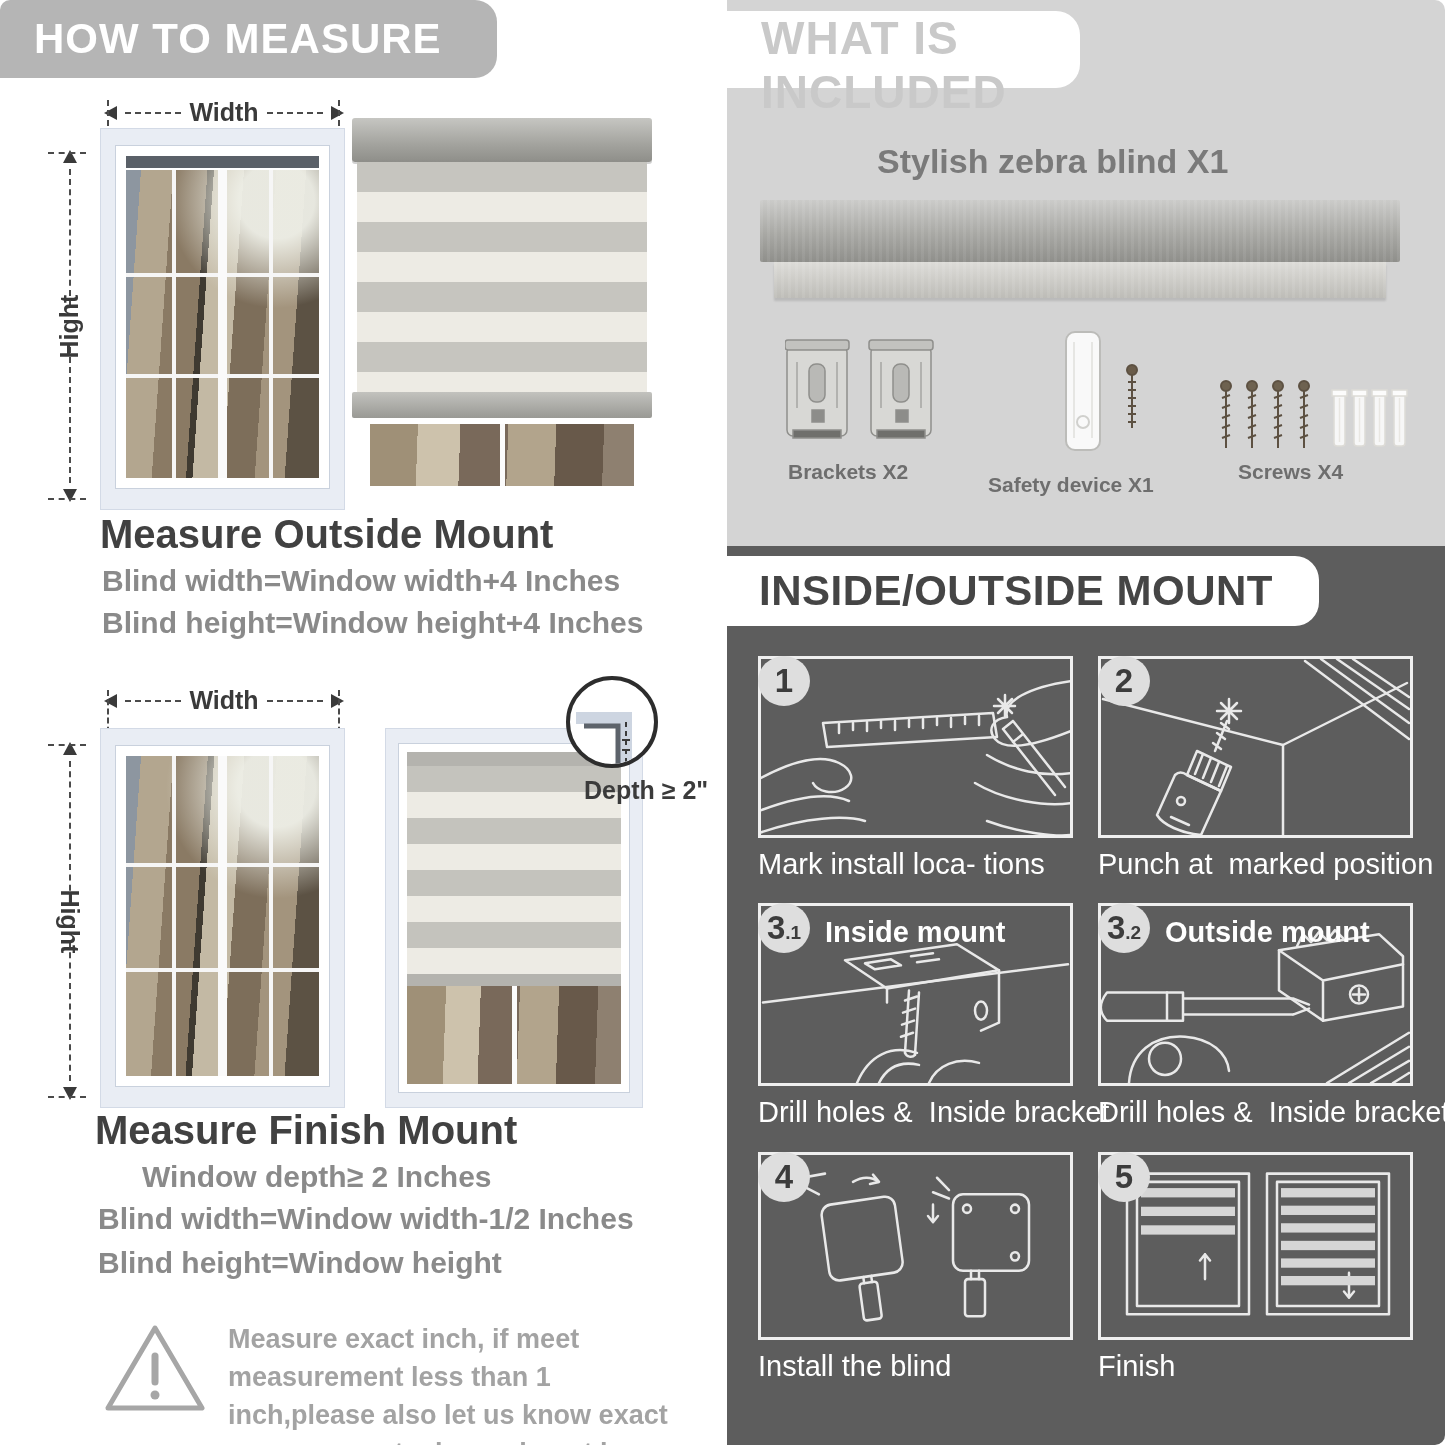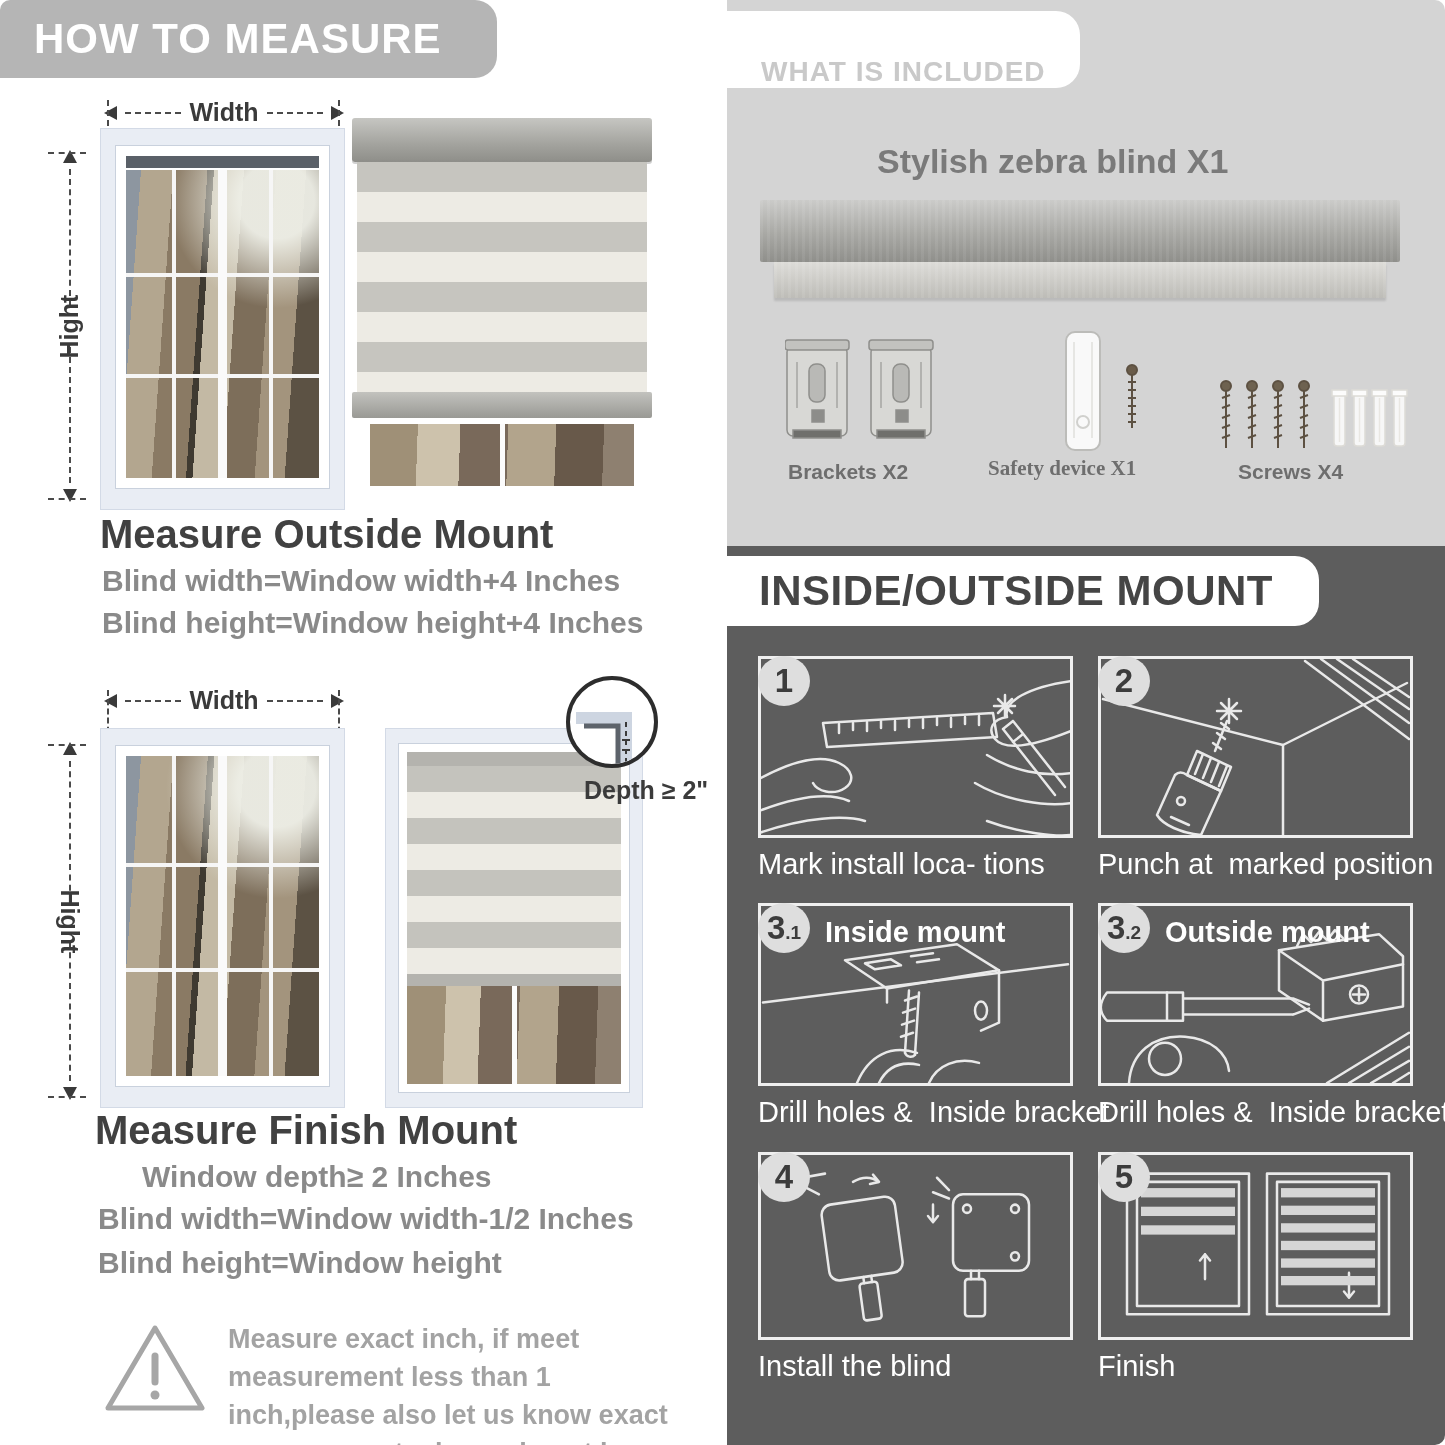--- a/index.html
+++ b/index.html
@@ -54,21 +54,21 @@
 
   .h1{color:#414141;font-size:40px;font-weight:700;}
   .rule{color:#8a8a8a;font-size:30px;font-weight:700;}
   .warn-text{color:#a3a3a3;font-size:27px;font-weight:700;line-height:38px;width:450px;}
   .depth-lbl{color:#3b3b3b;font-size:25px;font-weight:700;}
   .magnifier{width:84px;height:84px;border:4px solid #2d2d2d;border-radius:50%;background:#ffffff;overflow:hidden;z-index:3;}
 
   
   .panel-light{left:727px;top:0;width:718px;height:546px;background:#d4d4d4;}
   .banner-included{left:727px;top:11px;width:353px;height:77px;background:#ffffff;border-radius:0 24px 24px 0;
-    color:#c9c9c9;font-size:28px;font-weight:700;display:flex;align-items:flex-end;padding-left:34px;
+    color:#c9c9c9;font-size:46px;font-weight:700;display:flex;align-items:flex-start;padding-left:34px;
     box-sizing:border-box;letter-spacing:1px;}
   .prod-label{color:#7a7a7a;font-size:34px;font-weight:700;}
   .headrail{left:760px;top:200px;width:640px;}
   .hr-top{height:62px;background:
       repeating-linear-gradient(90deg,rgba(255,255,255,.07) 0 3px,rgba(0,0,0,0) 3px 7px),
       linear-gradient(180deg,#cbcbc9,#a8a8a4 55%,#8f8f8b);border-radius:2px;}
   .hr-bot{height:36px;margin:0 14px;background:
       repeating-linear-gradient(90deg,rgba(255,255,255,.08) 0 3px,rgba(0,0,0,0) 3px 7px),
       linear-gradient(180deg,#dddcd8,#bdbcb7);box-shadow:0 3px 2px rgba(0,0,0,.12);}
   .item-label{color:#6e6e6e;font-size:21px;font-weight:700;}
@@ -296,21 +296,21 @@
         <g transform="translate(176,0)">
             <rect x="0" y="16" width="11" height="52" rx="3" fill="rgba(255,255,255,.8)"></rect>
             <rect x="-2" y="12" width="15" height="6" fill="rgba(255,255,255,.9)"></rect>
             <path d="M5.5,20 V64" stroke="#e9e7e2"></path>
           </g>
       </g>
     </svg>
   </div>
 
   <div class="abs item-label" style="left:788px;top:460px;">Brackets X2</div>
-  <div class="abs item-label" style="left:988px;top:456px;font-family:Liberation Serif, serif;">Safety device X1</div>
+  <div class="abs item-label" style="left:988px;top:473px;">Safety device X1</div>
   <div class="abs item-label" style="left:1238px;top:460px;">Screws X4</div>
 
   <div class="abs panel-dark"></div>
   <div class="abs banner-mount">
     <span>INSIDE/OUTSIDE MOUNT</span>
   </div>
 
   <div class="step row1 s1">
     <div class="frame">
       <div class="badge">

